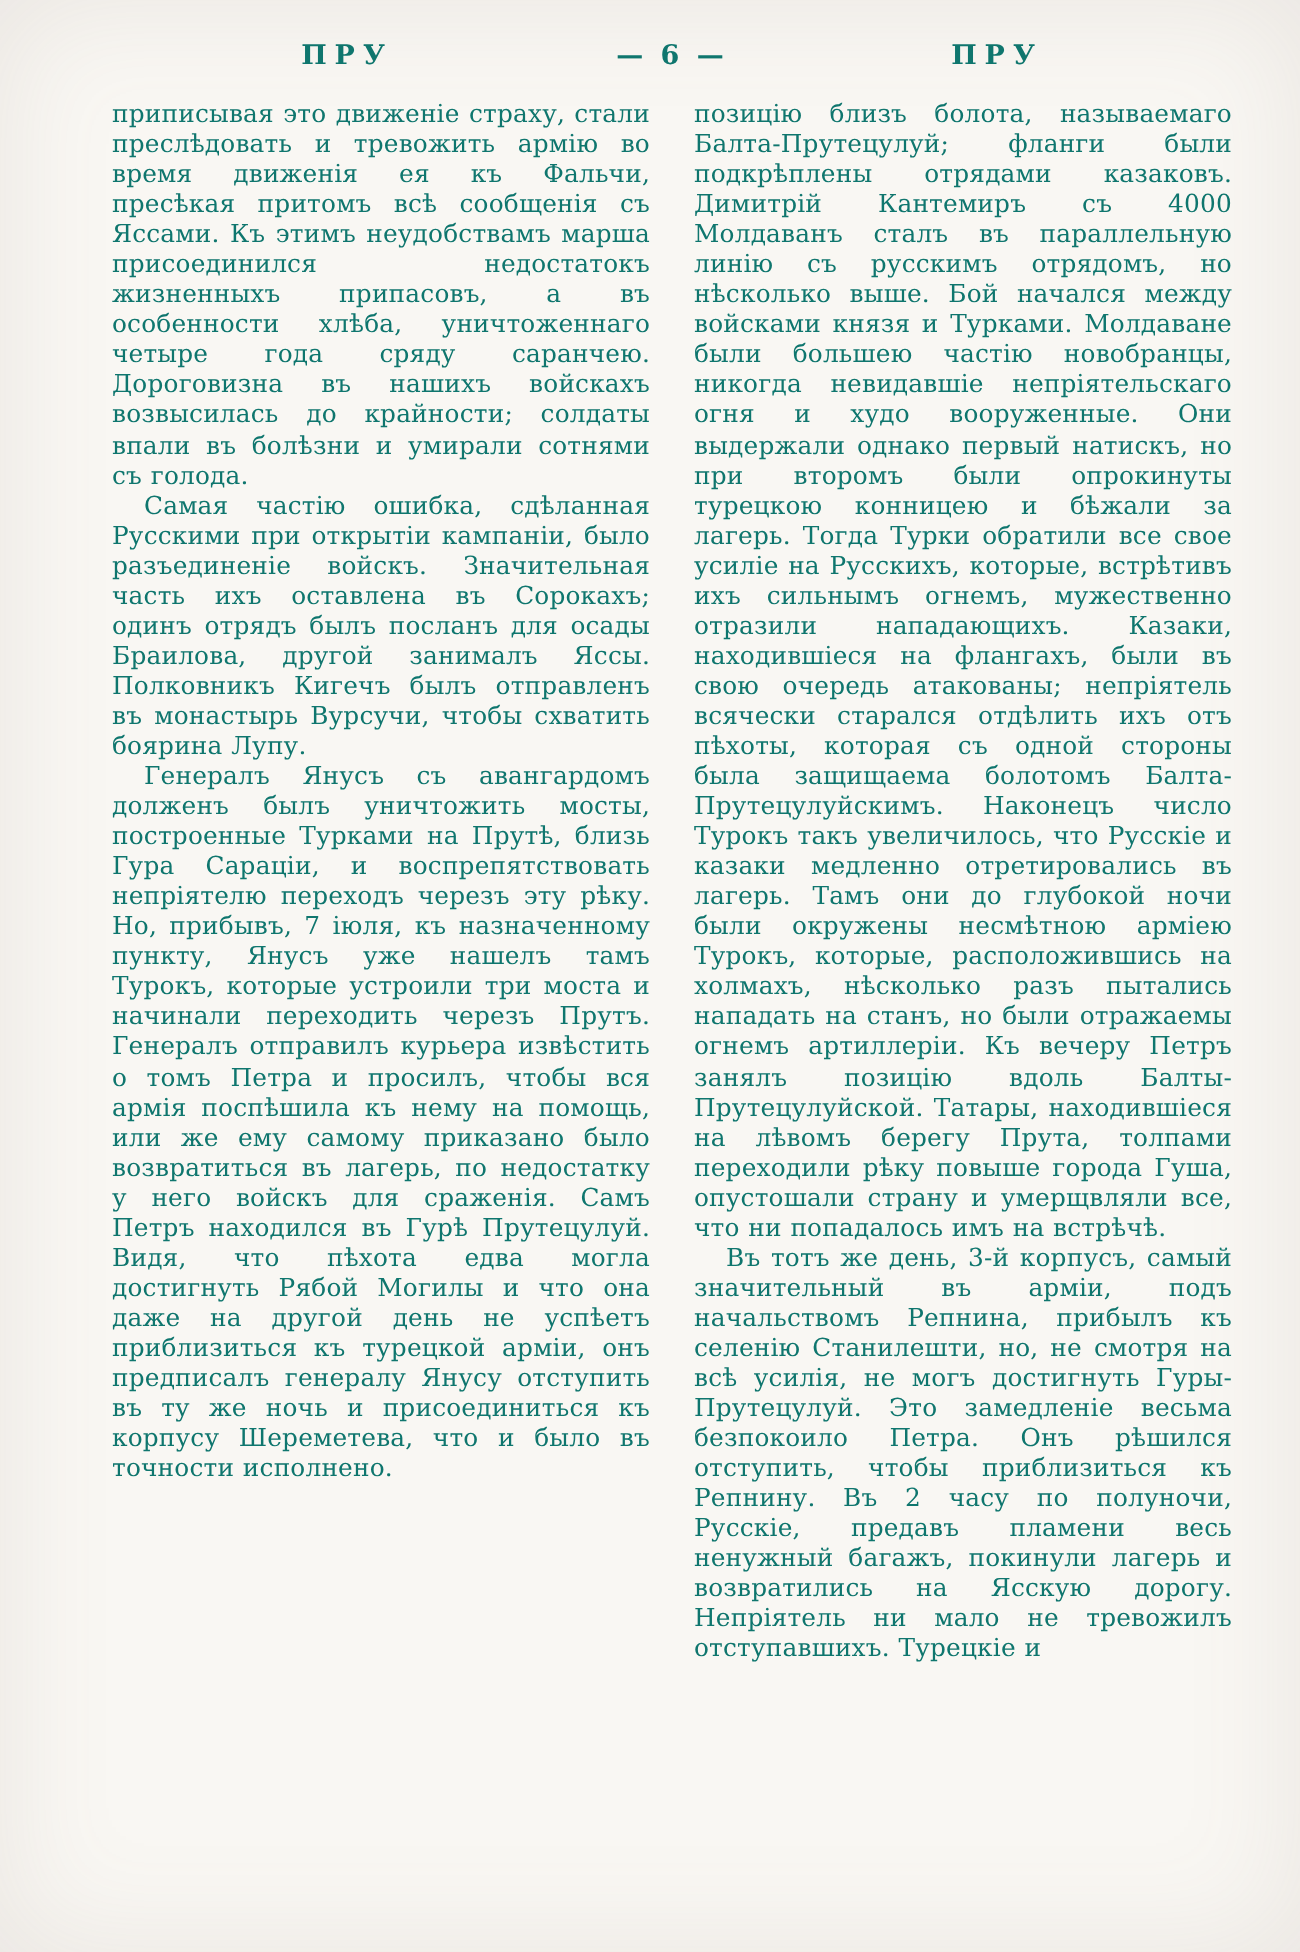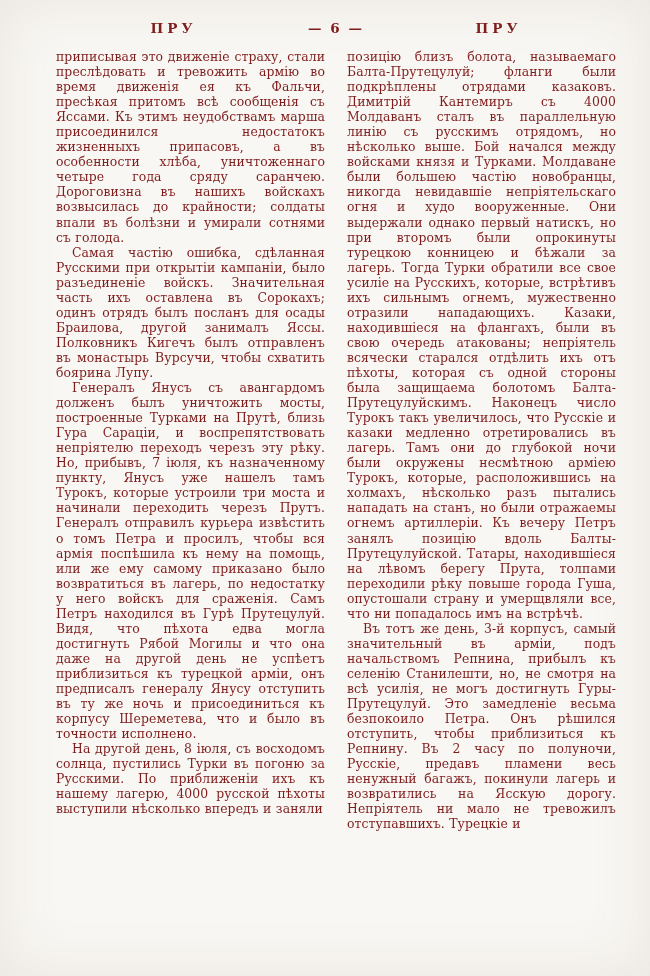--- a/index.html
+++ b/index.html
@@ -8,21 +8,21 @@
     background: #e9e7e2;
   }
   .page {
     position: relative;
     width: 650px;
     height: 976px;
     margin: 0 auto;
     background: #f9f7f3;
     box-shadow: inset 0 0 60px rgba(120,110,95,0.12);
     font-family: "DejaVu Serif", "Liberation Serif", serif;
-    color: #7f1d1d;
+    color: #0f766e;
     overflow: hidden;
   }
   .textblock {
     position: absolute;
     left: 56px;
     top: 20px;
     width: 560px;
   }
   .header {
     display: flex;
@@ -74,21 +74,20 @@
       <span class="pageno">— 6 —</span>
       <span class="side">ПРУ</span>
     </div>
 
     <div class="columns">
 
       <div class="col" lang="ru">
         <p>приписывая это движеніе страху, стали преслѣдовать и тревожить армію во время движенія ея къ Фальчи, пресѣкая притомъ всѣ сообщенія съ Яссами. Къ этимъ неудобствамъ марша присоединился недостатокъ жизненныхъ припасовъ, а въ особенности хлѣба, уничтоженнаго четыре года сряду саранчею. Дороговизна въ нашихъ войскахъ возвысилась до крайности; солдаты впали въ болѣзни и умирали сотнями съ голода.</p>
         <p class="indent">Самая частію ошибка, сдѣланная Русскими при открытіи кампаніи, было разъединеніе войскъ. Значительная часть ихъ оставлена въ Сорокахъ; одинъ отрядъ былъ посланъ для осады Браилова, другой занималъ Яссы. Полковникъ Кигечъ былъ отправленъ въ монастырь Вурсучи, чтобы схватить боярина Лупу.</p>
         <p class="indent">Генералъ Янусъ съ авангардомъ долженъ былъ уничтожить мосты, построенные Турками на Прутѣ, близь Гура Сараціи, и воспрепятствовать непріятелю переходъ черезъ эту рѣку. Но, прибывъ, 7 іюля, къ назначенному пункту, Янусъ уже нашелъ тамъ Турокъ, которые устроили три моста и начинали переходить черезъ Прутъ. Генералъ отправилъ курьера извѣстить о томъ Петра и просилъ, чтобы вся армія поспѣшила къ нему на помощь, или же ему самому приказано было возвратиться въ лагерь, по недостатку у него войскъ для сраженія. Самъ Петръ находился въ Гурѣ Прутецулуй. Видя, что пѣхота едва могла достигнуть Рябой Могилы и что она даже на другой день не успѣетъ приблизиться къ турецкой арміи, онъ предписалъ генералу Янусу отступить въ ту же ночь и присоединиться къ корпусу Шереметева, что и было въ точности исполнено.</p>
-        <p class="indent">На другой день, 8 іюля, съ восходомъ солнца, пустились Турки въ погоню за Русскими. По приближеніи ихъ къ нашему лагерю, 4000 русской пѣхоты выступили нѣсколько впередъ и заняли</p>
       </div>
 
       <div class="col" lang="ru">
         <p>позицію близъ болота, называемаго Балта-Прутецулуй; фланги были подкрѣплены отрядами казаковъ. Димитрій Кантемиръ съ 4000 Молдаванъ сталъ въ параллельную линію съ русскимъ отрядомъ, но нѣсколько выше. Бой начался между войсками князя и Турками. Молдаване были большею частію новобранцы, никогда невидавшіе непріятельскаго огня и худо вооруженные. Они выдержали однако первый натискъ, но при второмъ были опрокинуты турецкою конницею и бѣжали за лагерь. Тогда Турки обратили все свое усиліе на Русскихъ, которые, встрѣтивъ ихъ сильнымъ огнемъ, мужественно отразили нападающихъ. Казаки, находившіеся на флангахъ, были въ свою очередь атакованы; непріятель всячески старался отдѣлить ихъ отъ пѣхоты, которая съ одной стороны была защищаема болотомъ Балта-Прутецулуйскимъ. Наконецъ число Турокъ такъ увеличилось, что Русскіе и казаки медленно отретировались въ лагерь. Тамъ они до глубокой ночи были окружены несмѣтною арміею Турокъ, которые, расположившись на холмахъ, нѣсколько разъ пытались нападать на станъ, но были отражаемы огнемъ артиллеріи. Къ вечеру Петръ занялъ позицію вдоль Балты-Прутецулуйской. Татары, находившіеся на лѣвомъ берегу Прута, толпами переходили рѣку повыше города Гуша, опустошали страну и умерщвляли все, что ни попадалось имъ на встрѣчѣ.</p>
         <p class="indent">Въ тотъ же день, 3-й корпусъ, самый значительный въ арміи, подъ начальствомъ Репнина, прибылъ къ селенію Станилешти, но, не смотря на всѣ усилія, не могъ достигнуть Гуры-Прутецулуй. Это замедленіе весьма безпокоило Петра. Онъ рѣшился отступить, чтобы приблизиться къ Репнину. Въ 2 часу по полуночи, Русскіе, предавъ пламени весь ненужный багажъ, покинули лагерь и возвратились на Ясскую дорогу. Непріятель ни мало не тревожилъ отступавшихъ. Турецкіе и</p>
       </div>
 
     </div>
   </div>
 </div>

